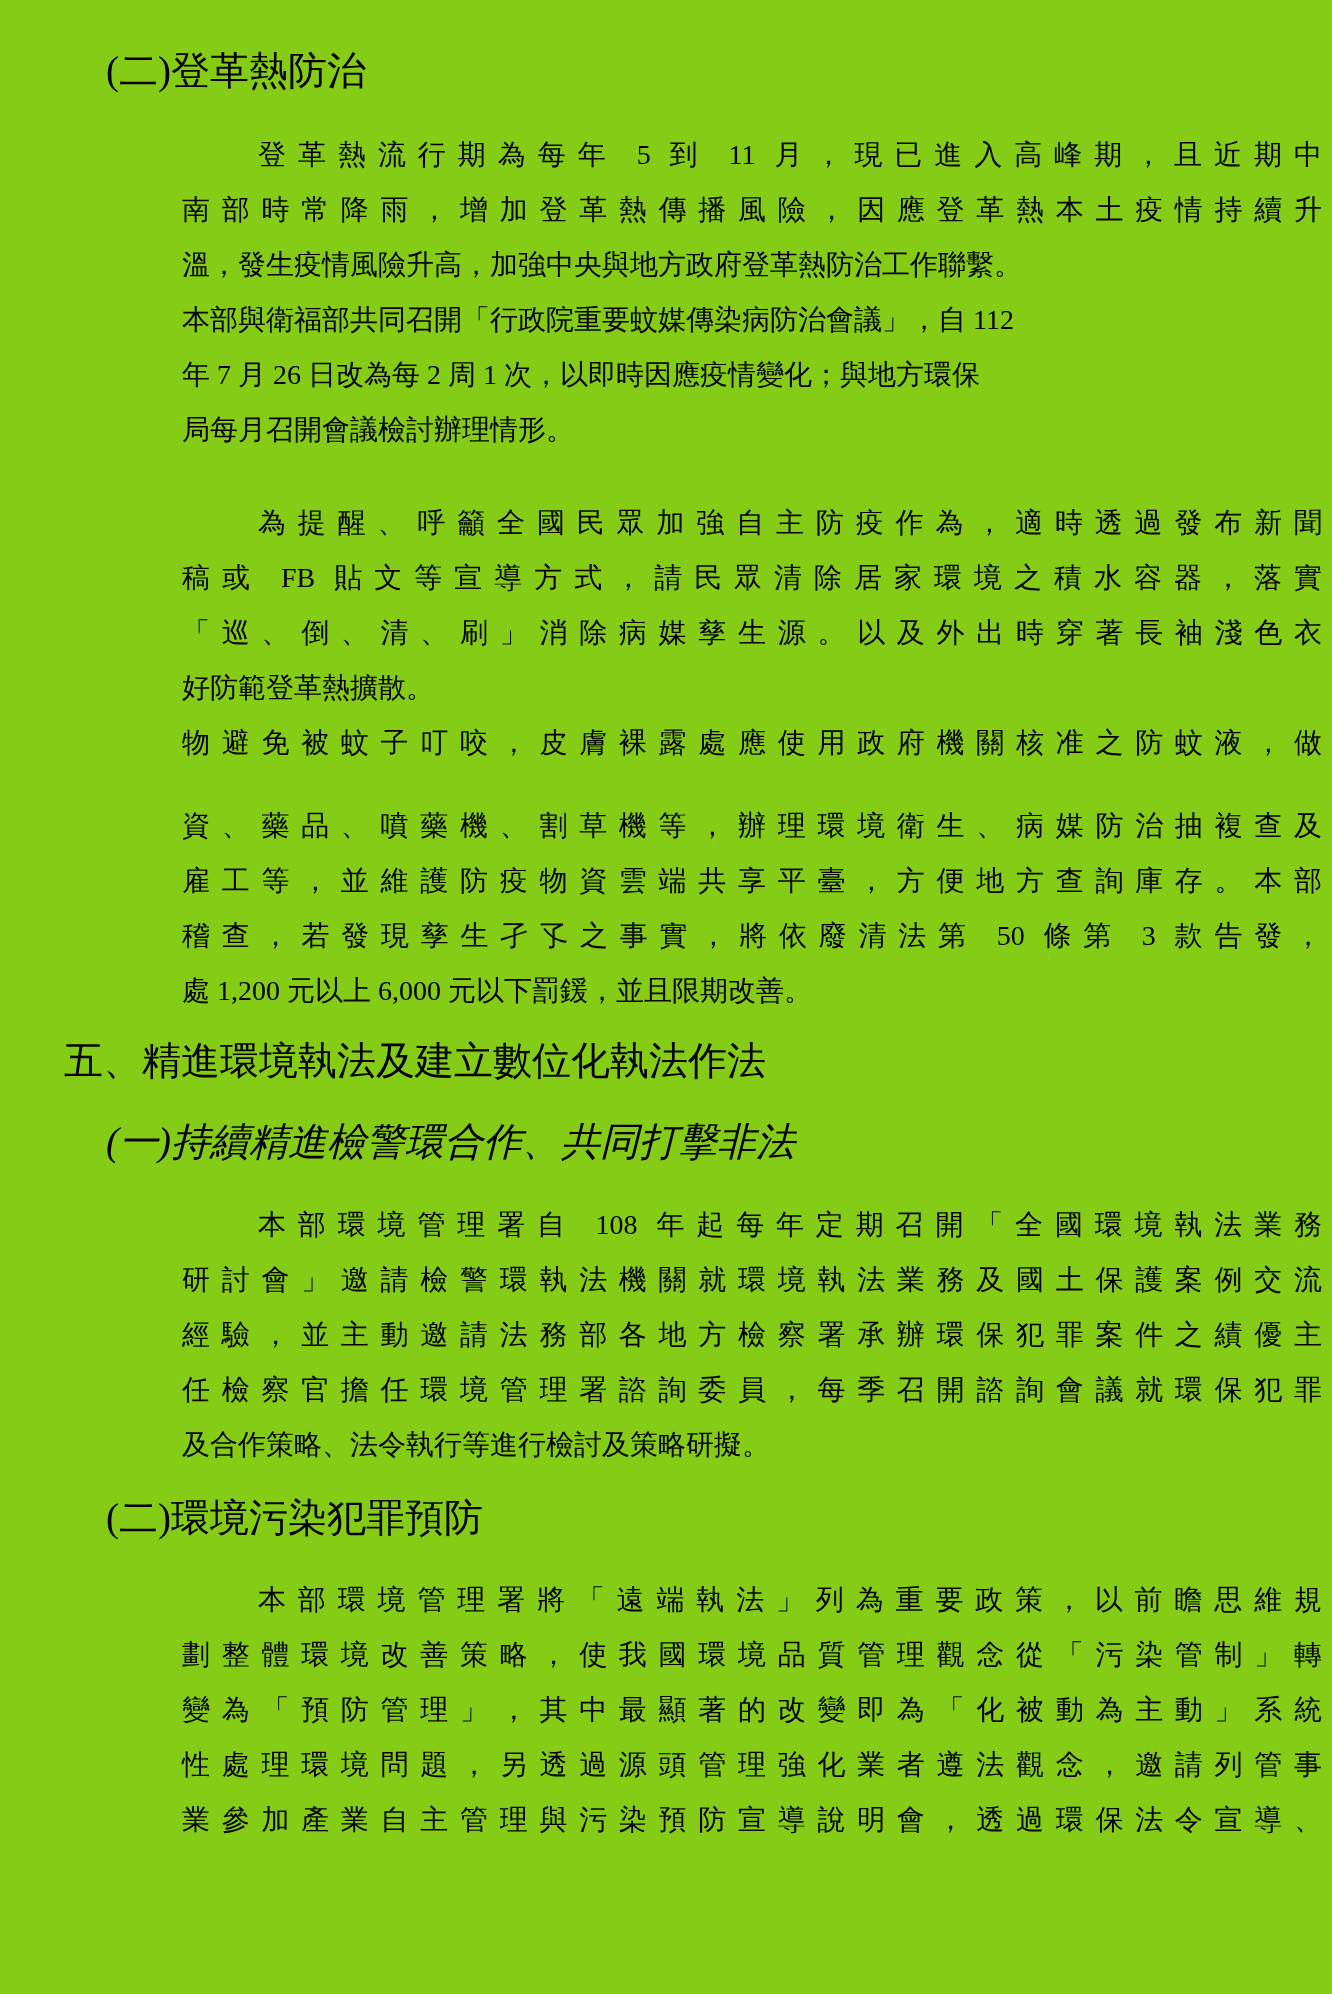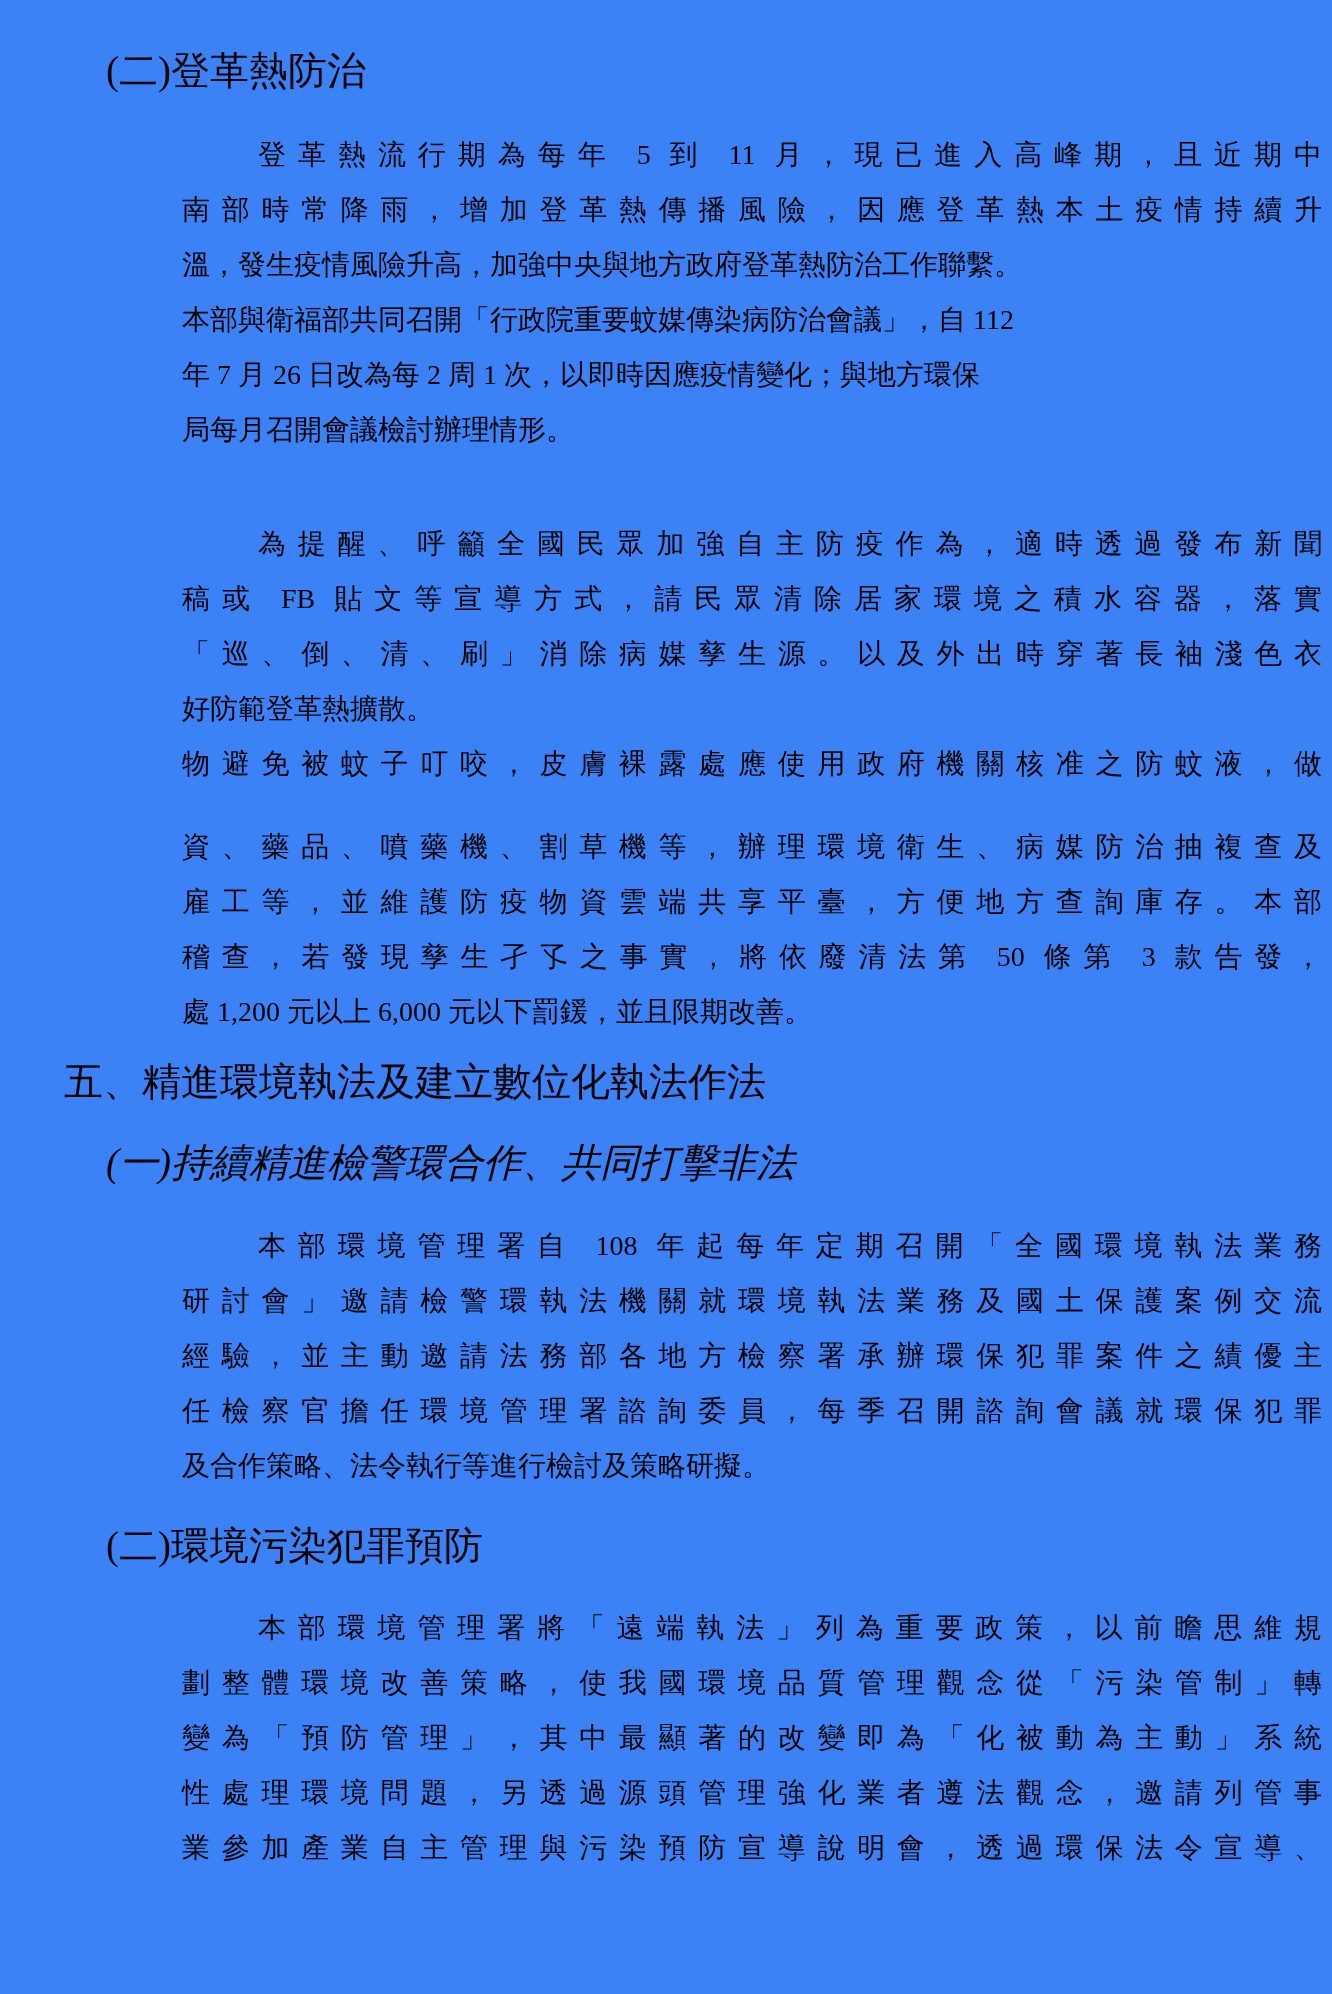--- a/index.html
+++ b/index.html
@@ -5,21 +5,21 @@
 <style>
   html, body {
     margin: 0;
     padding: 0;
     background: #ffffff;
   }
   .page {
     position: relative;
     width: 1332px;
     height: 1994px;
-    background: #3b82f6;
+    background: #84cc16;
     color: #000000;
     overflow: hidden;
     font-family: "Liberation Serif", "DejaVu Serif", serif;
   }
   .doc {
     padding: 43px 0 0 64px;
   }
   .line {
     height: 55px;
     line-height: 55px;
@@ -68,21 +68,21 @@
         <div class="h-line">(二)登革熱防治</div>
       </div>
       <div class="para" style="margin-top: 29px;">
         <div class="line first">登革熱流行期為每年 5 到 11 月，現已進入高峰期，且近期中</div>
         <div class="line">南部時常降雨，增加登革熱傳播風險，因應登革熱本土疫情持續升</div>
         <div class="line overfull">溫，發生疫情風險升高，加強中央與地方政府登革熱防治工作聯繫。</div>
         <div class="line overfull">本部與衛福部共同召開「行政院重要蚊媒傳染病防治會議」，自 112</div>
         <div class="line overfull">年 7 月 26 日改為每 2 周 1 次，以即時因應疫情變化；與地方環保</div>
         <div class="line lastline">局每月召開會議檢討辦理情形。</div>
       </div>
-      <div class="para" style="margin-top: 59px;">
+      <div class="para" style="margin-top: 38px;">
         <div class="line first">為提醒、呼籲全國民眾加強自主防疫作為，適時透過發布新聞</div>
         <div class="line">稿或 FB 貼文等宣導方式，請民眾清除居家環境之積水容器，落實</div>
         <div class="line">「巡、倒、清、刷」消除病媒孳生源。以及外出時穿著長袖淺色衣</div>
         <div class="line lastline">好防範登革熱擴散。</div>
         <div class="line">物避免被蚊子叮咬，皮膚裸露處應使用政府機關核准之防蚊液，做</div>
       </div>
       <div class="para" style="margin-top: 28px;">
         <div class="line">資、藥品、噴藥機、割草機等，辦理環境衛生、病媒防治抽複查及</div>
         <div class="line">雇工等，並維護防疫物資雲端共享平臺，方便地方查詢庫存。本部</div>
         <div class="line">稽查，若發現孳生孑孓之事實，將依廢清法第 50 條第 3 款告發，</div>
@@ -94,21 +94,21 @@
       <div class="heading heading2" style="margin-top: 26px; font-style: italic;">
         <div class="h-line">(一)持續精進檢警環合作、共同打擊非法</div>
       </div>
       <div class="para" style="margin-top: 28px;">
         <div class="line first">本部環境管理署自 108 年起每年定期召開「全國環境執法業務</div>
         <div class="line">研討會」邀請檢警環執法機關就環境執法業務及國土保護案例交流</div>
         <div class="line">經驗，並主動邀請法務部各地方檢察署承辦環保犯罪案件之績優主</div>
         <div class="line">任檢察官擔任環境管理署諮詢委員，每季召開諮詢會議就環保犯罪</div>
         <div class="line lastline">及合作策略、法令執行等進行檢討及策略研擬。</div>
       </div>
-      <div class="heading heading2" style="margin-top: 25px;">
+      <div class="heading heading2" style="margin-top: 18px;">
         <div class="h-line">(二)環境污染犯罪預防</div>
       </div>
       <div class="para" style="margin-top: 27px;">
         <div class="line first">本部環境管理署將「遠端執法」列為重要政策，以前瞻思維規</div>
         <div class="line">劃整體環境改善策略，使我國環境品質管理觀念從「污染管制」轉</div>
         <div class="line">變為「預防管理」，其中最顯著的改變即為「化被動為主動」系統</div>
         <div class="line">性處理環境問題，另透過源頭管理強化業者遵法觀念，邀請列管事</div>
         <div class="line">業參加產業自主管理與污染預防宣導說明會，透過環保法令宣導、</div>
       </div>
     </div>

